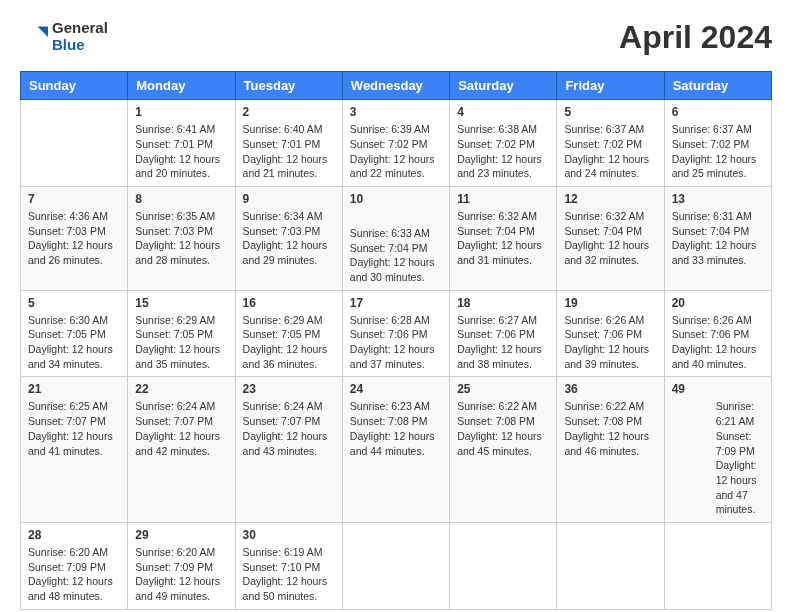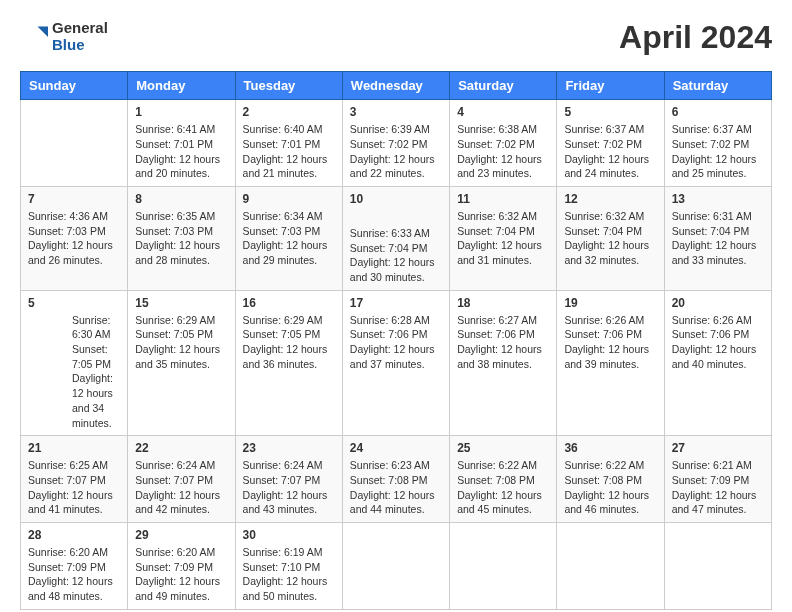--- a/index.html
+++ b/index.html
@@ -217,21 +217,21 @@
           <div class="day-number">13</div>
           <div class="day-info" style="white-space: pre-line;">Sunrise: 6:31 AM
 Sunset: 7:04 PM
 Daylight: 12 hours
 and 33 minutes.</div>
         </td>
       </tr>
       <tr>
         <td>
           <div class="day-number">5</div>
-          <div class="day-info" style="white-space: pre-line; margin-left: 44px;">Sunrise: 6:30 AM
+          <div class="day-info" style="white-space: pre-line;">Sunrise: 6:30 AM
 Sunset: 7:05 PM
 Daylight: 12 hours
 and 34 minutes.</div>
         </td>
         <td>
           <div class="day-number">15</div>
           <div class="day-info" style="white-space: pre-line;">Sunrise: 6:29 AM
 Sunset: 7:05 PM
 Daylight: 12 hours
 and 35 minutes.</div>
@@ -309,22 +309,22 @@
 and 45 minutes.</div>
         </td>
         <td>
           <div class="day-number">36</div>
           <div class="day-info" style="white-space: pre-line;">Sunrise: 6:22 AM
 Sunset: 7:08 PM
 Daylight: 12 hours
 and 46 minutes.</div>
         </td>
         <td>
-          <div class="day-number">27</div>
-          <div class="day-info" style="white-space: pre-line;">Sunrise: 6:21 AM
+          <div class="day-number">49</div>
+          <div class="day-info" style="white-space: pre-line; margin-left: 44px;">Sunrise: 6:21 AM
 Sunset: 7:09 PM
 Daylight: 12 hours
 and 47 minutes.</div>
         </td>
       </tr>
       <tr>
         <td>
           <div class="day-number">28</div>
           <div class="day-info" style="white-space: pre-line;">Sunrise: 6:20 AM
 Sunset: 7:09 PM

